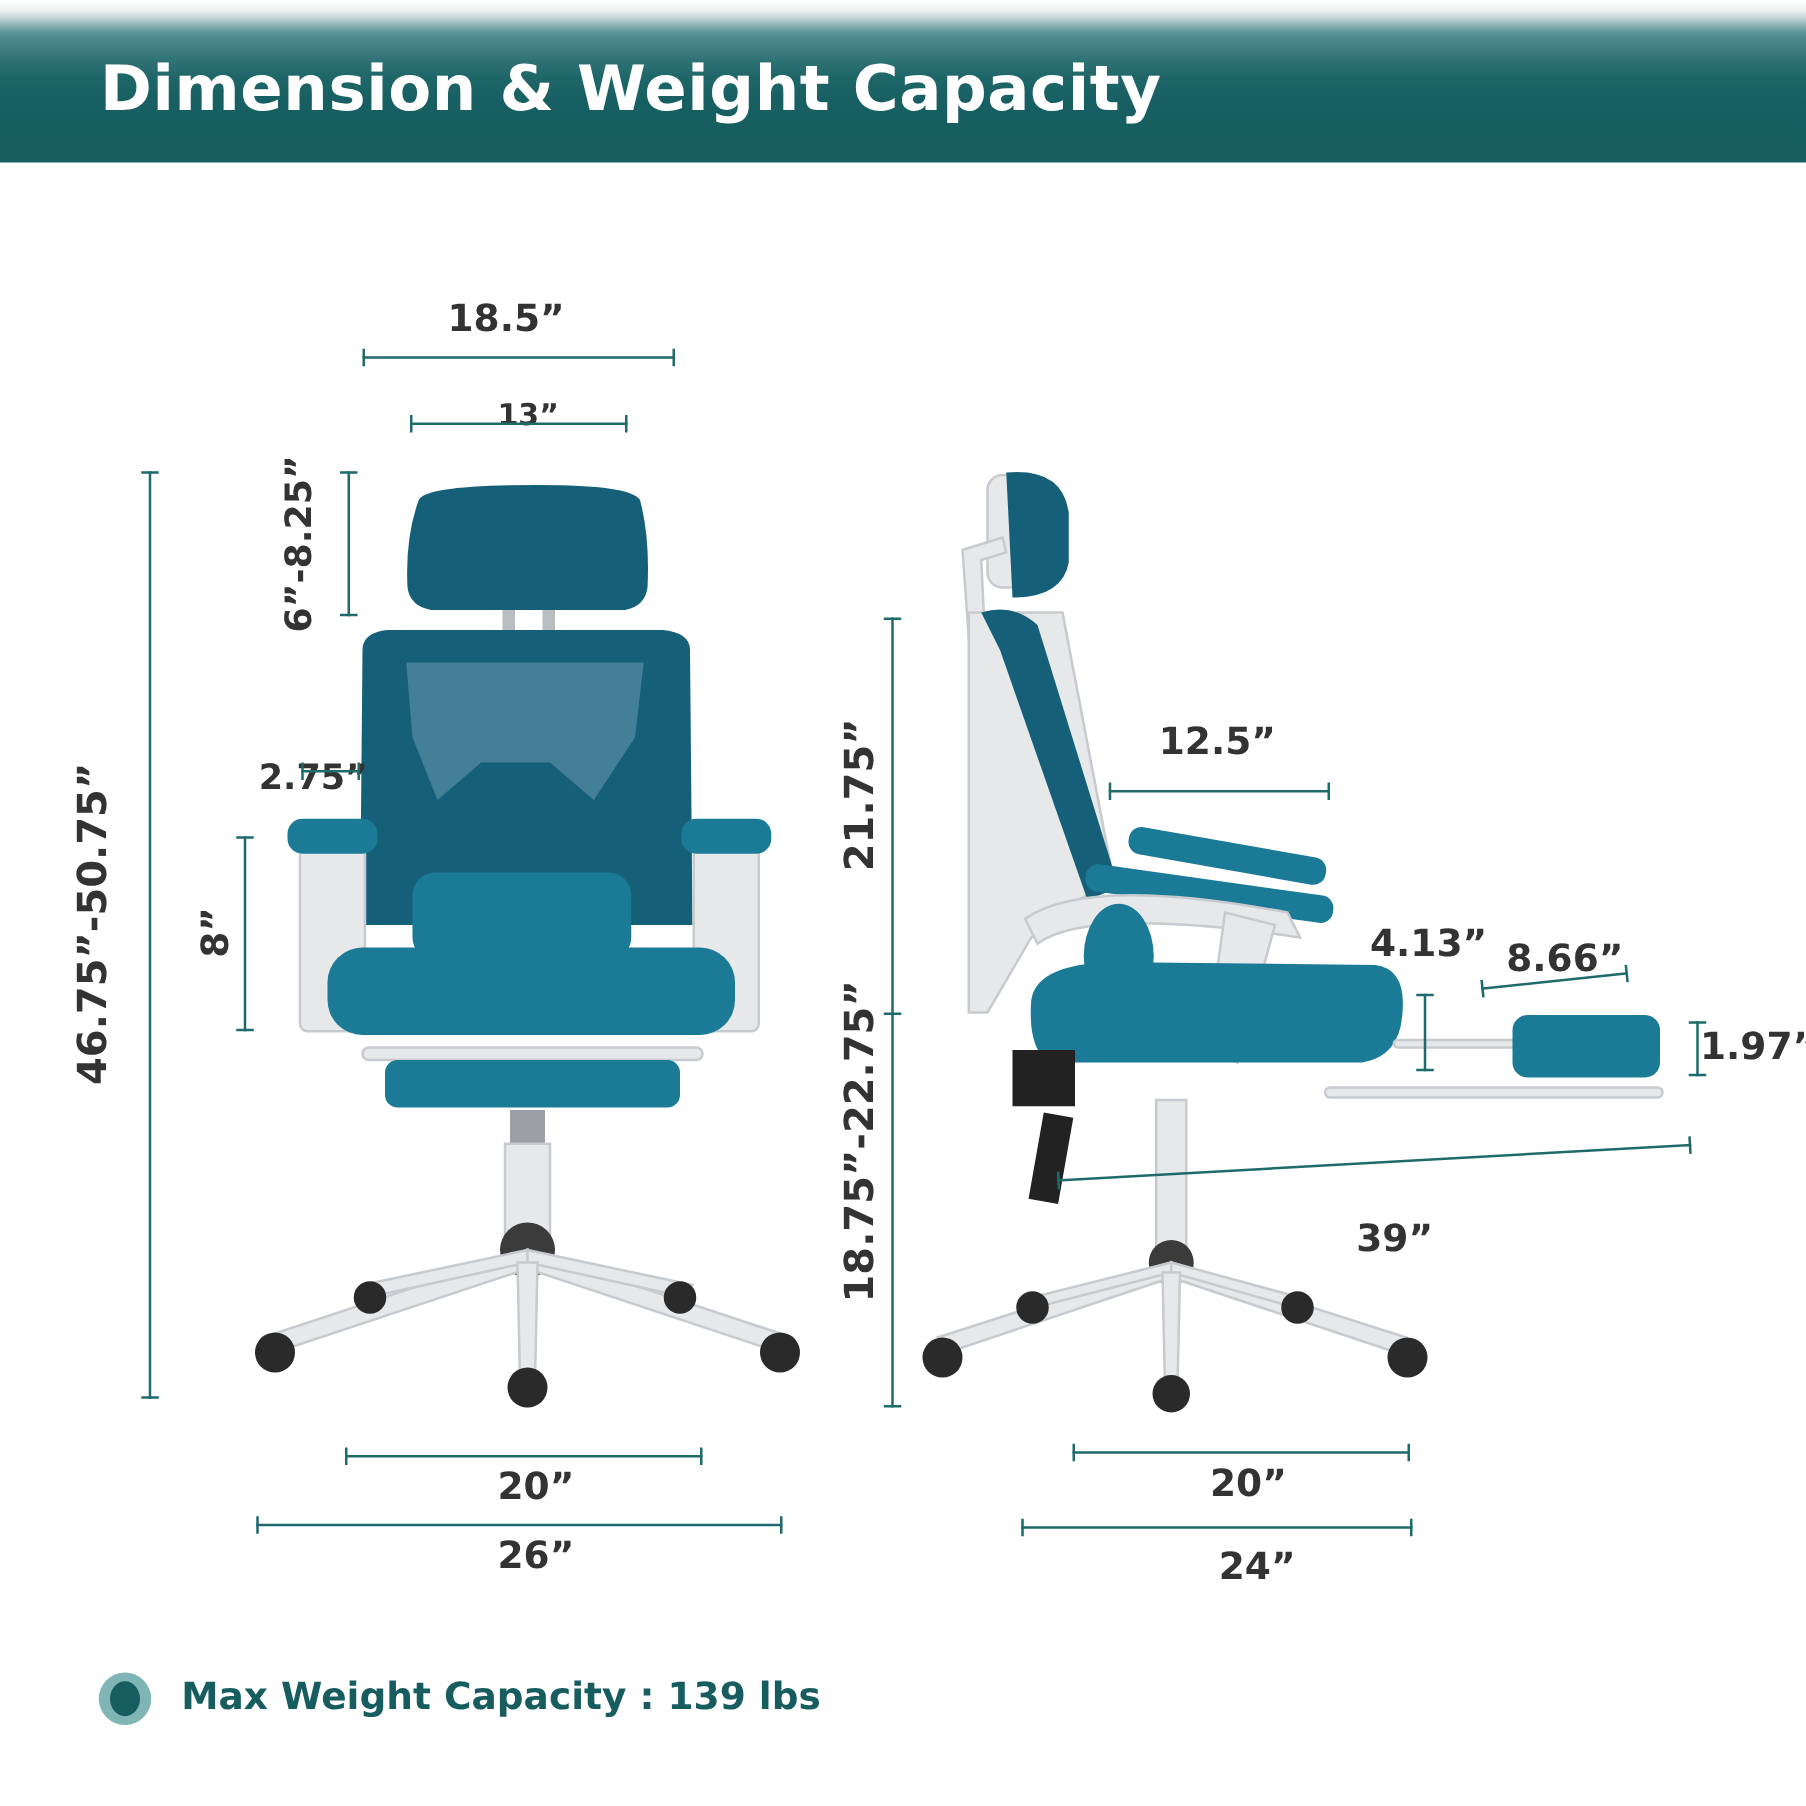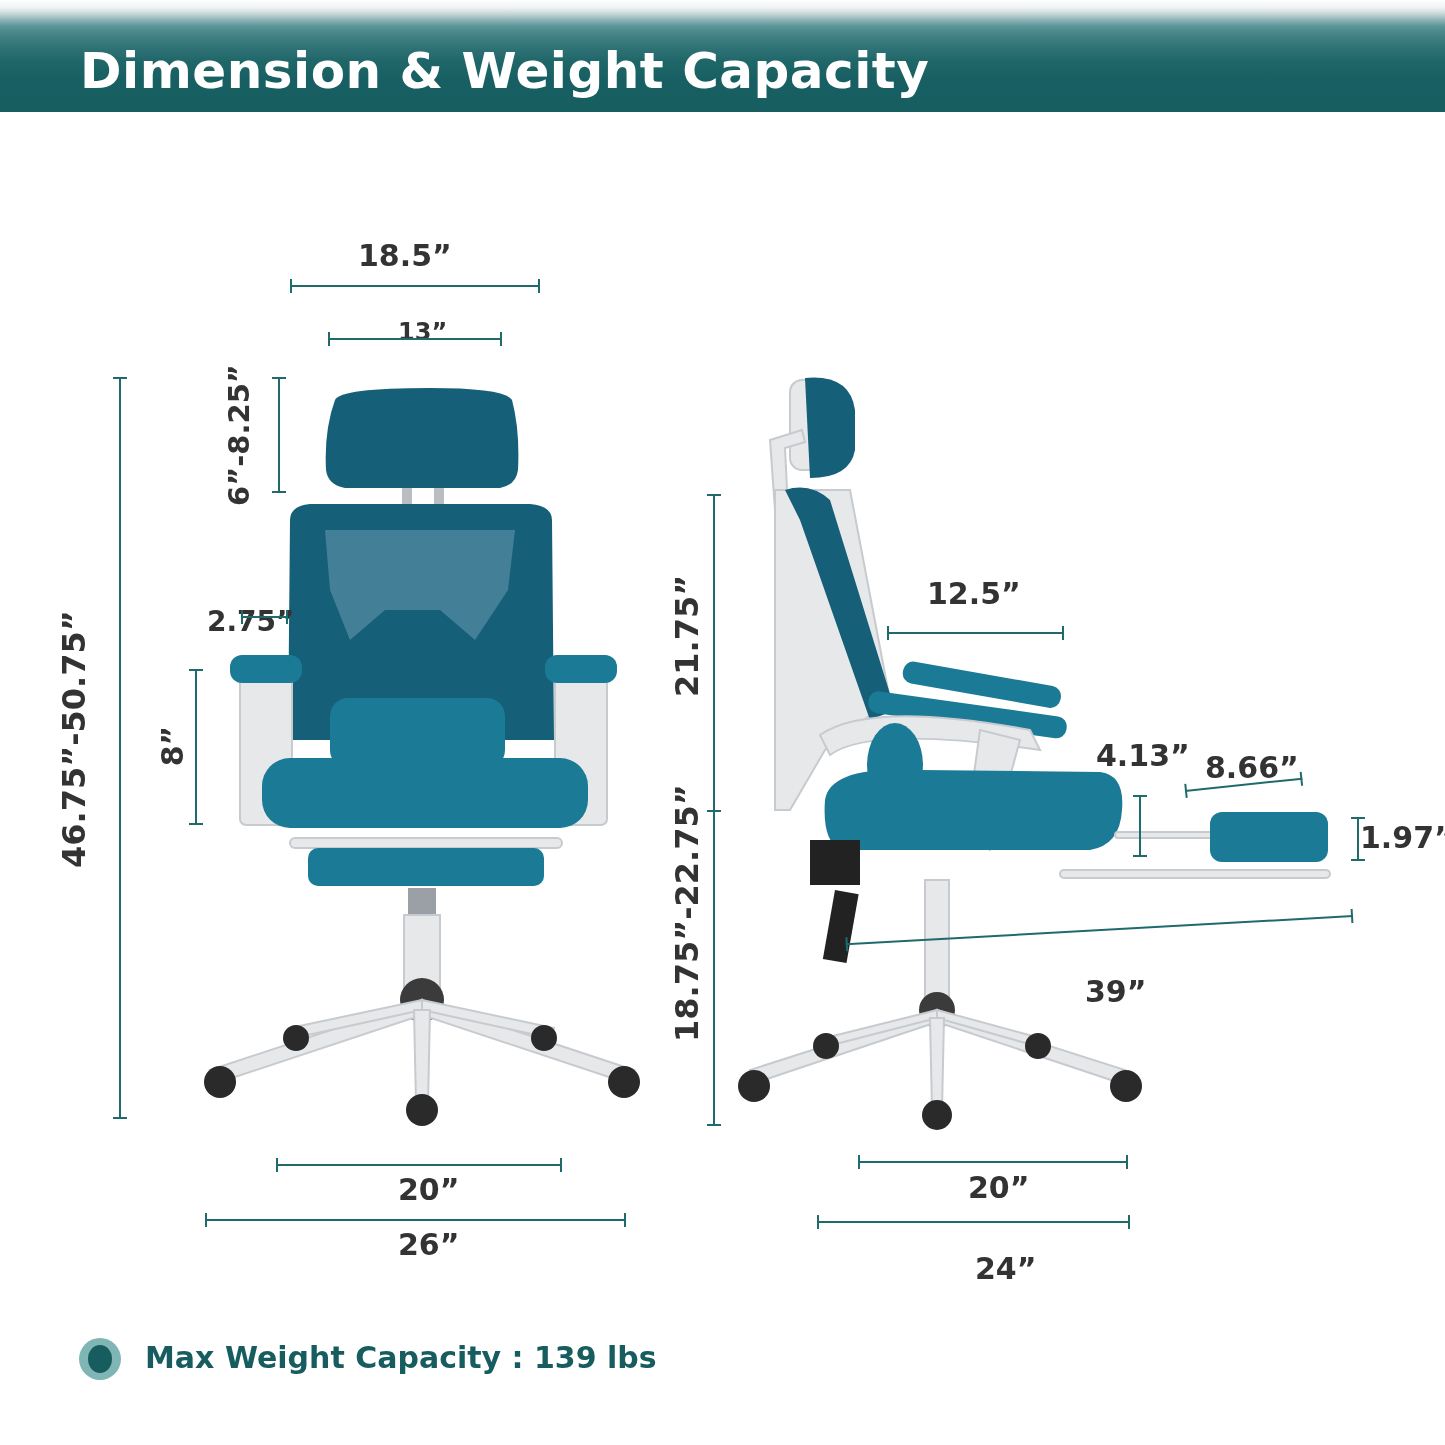--- a/index.html
+++ b/index.html
@@ -2,21 +2,21 @@
 <html><head>
 <meta charset="utf-8">
 <style>
   html, body { margin:0; padding:0; }
   body {
     width:1445px; height:1445px; position:relative; overflow:hidden;
     background:#ffffff;
     font-family:"DejaVu Sans", sans-serif;
   }
   .banner {
-    position:absolute; left:0; top:0; width:1445px; height:112px;
+    position:absolute; left:0; top:0; width:1445px; height:130px;
     background: linear-gradient(to bottom,
       #ffffff 0px, #eef2f3 8px, #c5d6d8 14px, #8fb3b6 20px,
       #5b9599 26px, #4a888c 32px, #3f7f82 38px, #2f7275 48px,
       #1f6668 62px, #175f62 80px, #175d60 130px);
   }
   .banner-title {
     position:absolute; left:80px; top:42px;
     font-size:50px; font-weight:bold; color:#ffffff; letter-spacing:0.5px;
     white-space:nowrap;
   }
@@ -179,19 +179,19 @@
   <div class="vline" style="left:1357px;top:817px;height:44px;"></div>
   <div class="dim" style="left:1360px;top:820px;font-size:30px;">1.97”</div>
 
   <div class="hline" style="left:845px;top:915px;width:508px;transform:rotate(-3.2deg);transform-origin:right center;"></div>
   <div class="dim" style="left:1085px;top:974px;font-size:30px;">39”</div>
 
   <div class="hline" style="left:858px;top:1161px;width:270px;"></div>
   <div class="dim" style="left:968px;top:1170px;font-size:30px;">20”</div>
 
   <div class="hline" style="left:817px;top:1221px;width:313px;"></div>
-  <div class="dim" style="left:975px;top:1236px;font-size:30px;margin-top:15px;">24”</div>
+  <div class="dim" style="left:975px;top:1236px;font-size:30px;">24”</div>
 </div>
 
 <div class="footer-bullet"></div>
 <div class="footer-text">
   <span>Max Weight Capacity</span><span> : </span><span>139 lbs</span>
 </div>
 
 </body></html>

